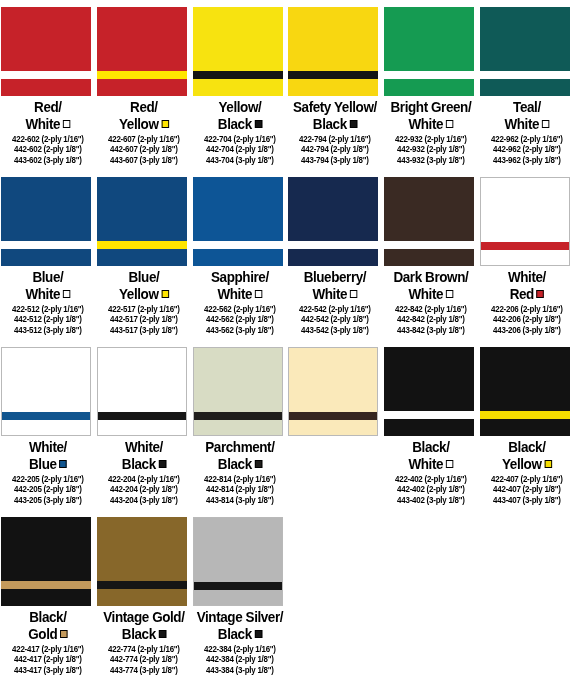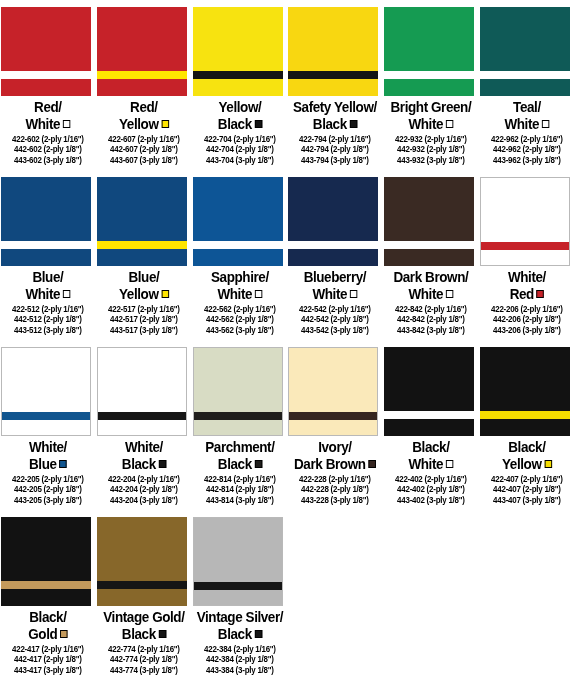--- a/index.html
+++ b/index.html
@@ -319,29 +319,20 @@
             <div class="code-line">442-814 (2-ply 1/8")</div>
             <div class="code-line">443-814 (3-ply 1/8")</div>
           </div>
         </div>
       </div>
       <div class="cell">
         <div class="chip bordered">
           <div class="base" style="background: rgb(250, 233, 186);"></div>
           <div class="stripe" style="background: rgb(53, 37, 32);"></div>
         </div>
-        <div class="labels">
-          <div class="name-line">Ivory/</div>
-          <div class="name-line second"><span>Dark Brown</span><span class="swatch-dot" style="background: rgb(53, 37, 32);"></span></div>
-          <div class="codes">
-            <div class="code-line">422-228 (2-ply 1/16")</div>
-            <div class="code-line">442-228 (2-ply 1/8")</div>
-            <div class="code-line">443-228 (3-ply 1/8")</div>
-          </div>
-        </div>
       </div>
       <div class="cell">
         <div class="chip">
           <div class="base" style="background: rgb(18, 18, 18);"></div>
           <div class="stripe" style="background: rgb(255, 255, 255);"></div>
         </div>
         <div class="labels">
           <div class="name-line">Black/</div>
           <div class="name-line second"><span>White</span><span class="swatch-dot" style="background: rgb(255, 255, 255);"></span></div>
           <div class="codes">

